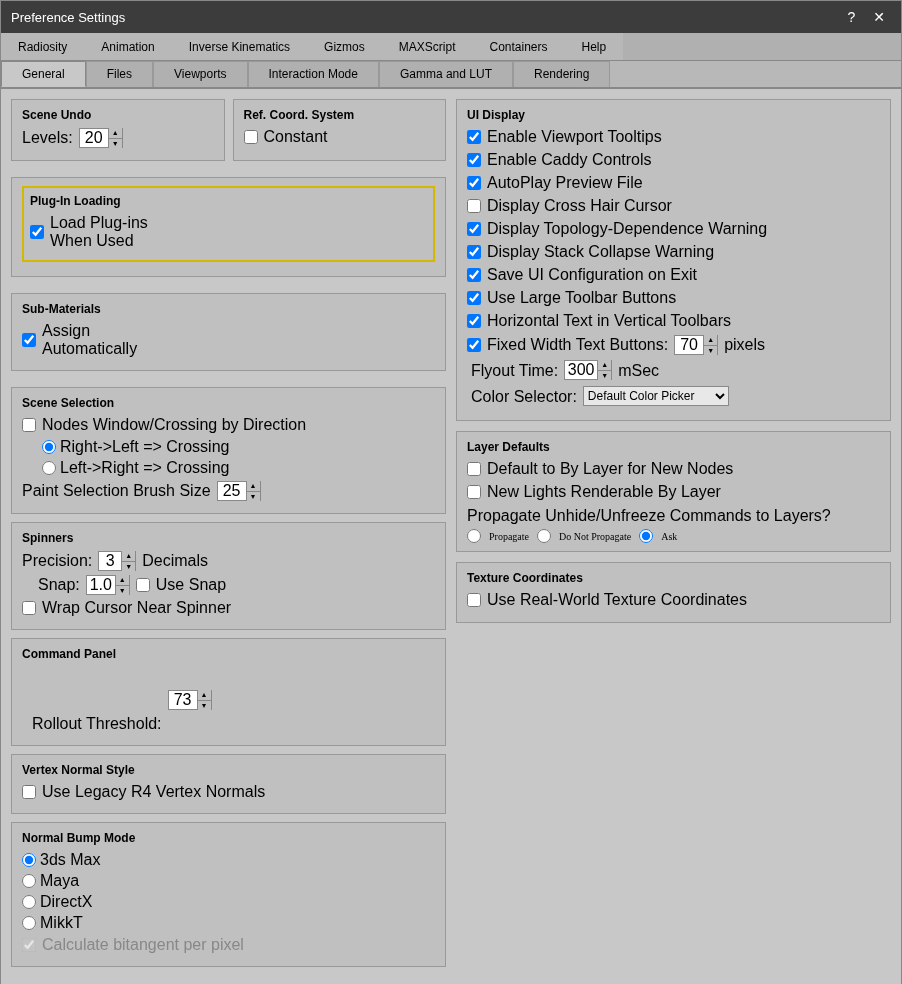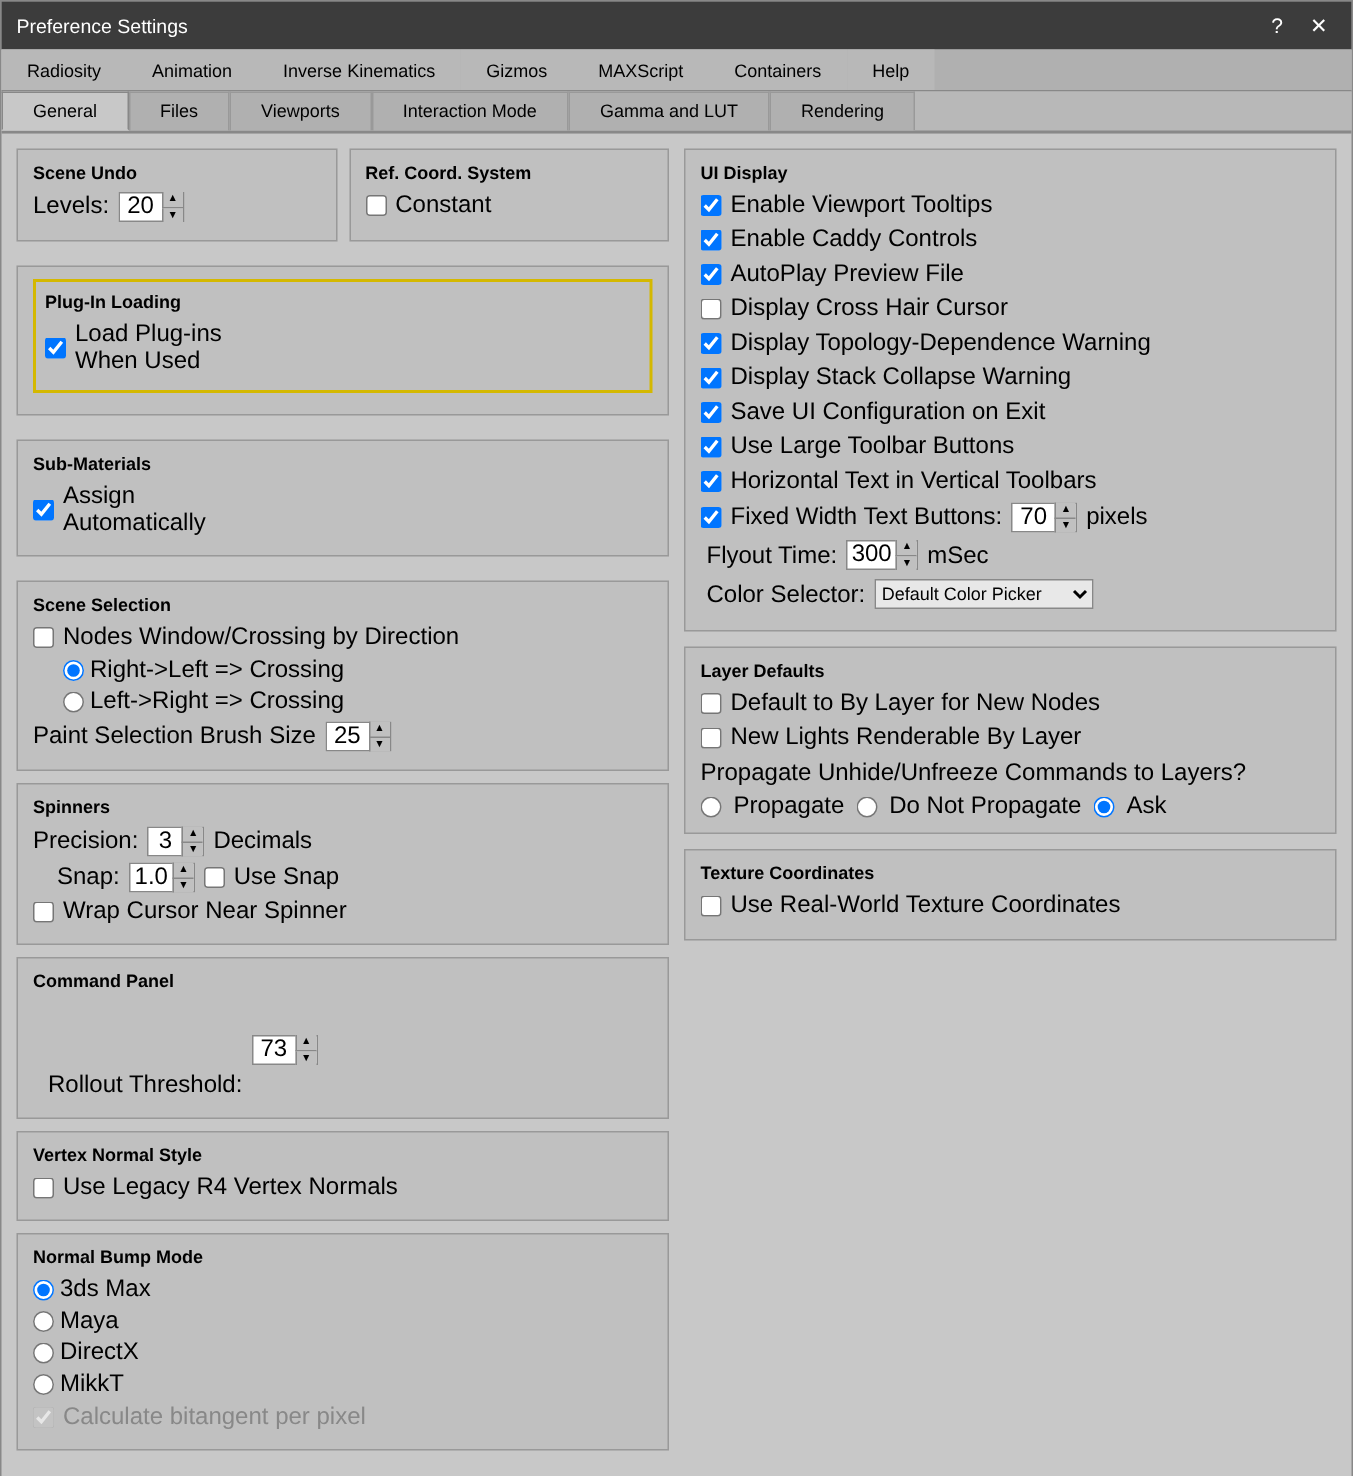--- a/index.html
+++ b/index.html
@@ -206,21 +206,22 @@
       font-size: 12px;
     }
 
     .propagate-row {
       display: flex;
       align-items: center;
       gap: 8px;
       margin-top: 4px;
     }
     .propagate-label {
-      font-size: 16px;
+      font-size: 10px;
+      font-family: Liberation Serif, serif;
     }
   </style>
 </head>
 <body>
 
 <div class="dialog">
 
   <div class="title-bar">
     <span>Preference Settings</span>
     <div class="title-bar-buttons">

